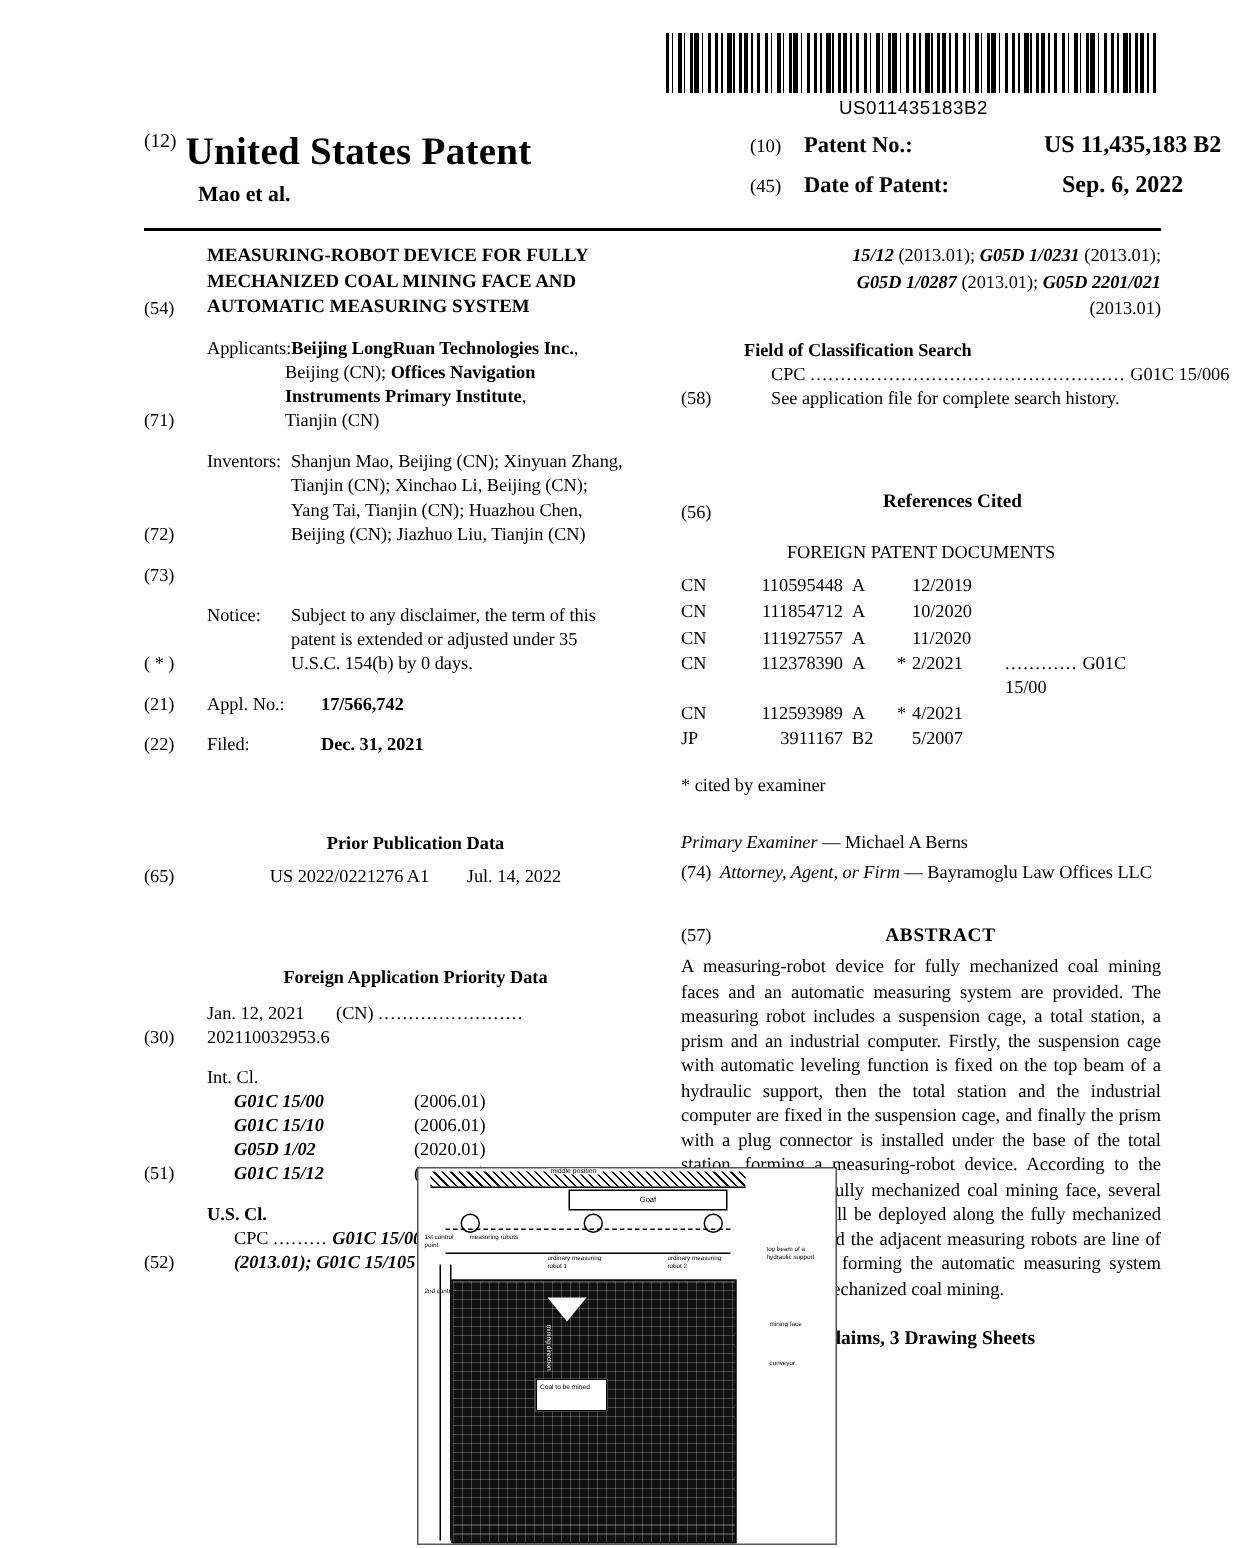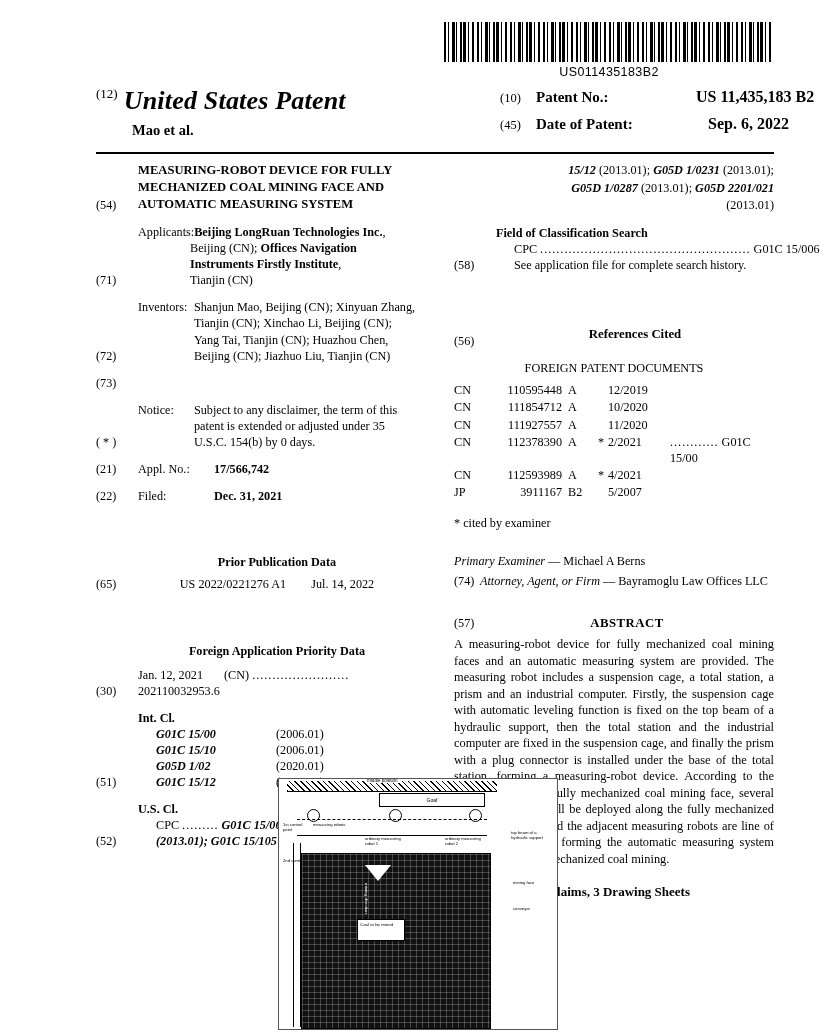--- a/index.html
+++ b/index.html
@@ -70,21 +70,20 @@
   .paren-num {
     font-size: 13px;
     vertical-align: top;
   }
   .us-patent-title {
     font-size: 26px;
     font-weight: bold;
     display: inline-block;
     margin-left: 6px;
     letter-spacing: 0.2px;
-    font-style: italic;
   }
   .author-line {
     font-size: 14.5px;
     font-weight: bold;
     margin-left: 36px;
     margin-top: 6px;
   }
   .hdr-right {
     position: absolute;
     left: 404px;
@@ -319,21 +318,21 @@
       <div class="entry">
         <div class="code">(54)</div>
         <div class="body title-block">MEASURING-ROBOT DEVICE FOR FULLY MECHANIZED COAL MINING FACE AND AUTOMATIC MEASURING SYSTEM</div>
       </div>
 
       <div class="entry">
         <div class="code">(71)</div>
         <div class="body">
           <span>Applicants:</span><b>Beijing LongRuan Technologies Inc.</b><span>,</span><br>
           <span style="padding-left:52px">Beijing (CN); </span><b>Offices Navigation</b><br>
-          <span style="padding-left:52px"><b>Instruments Firstly Institute</b><span>,</span></span><br>
+          <span style="padding-left:52px"><b>Instruments Primary Institute</b><span>,</span></span><br>
           <span style="padding-left:52px">Tianjin (CN)</span>
         </div>
       </div>
 
       <div class="entry">
         <div class="code">(72)</div>
         <div class="body">
           <div style="display:flex">
             <span style="width:56px;flex:none">Inventors:</span>
             <span style="flex:1">Shanjun Mao, Beijing (CN); Xinyuan Zhang, Tianjin (CN); Xinchao Li, Beijing (CN); Yang Tai, Tianjin (CN); Huazhou Chen, Beijing (CN); Jiazhuo Liu, Tianjin (CN)</span>
@@ -395,21 +394,21 @@
             <span style="padding-left:18px">(CN)</span>
             <span class="dots">........................</span>
             <span>202110032953.6</span>
           </div>
         </div>
       </div>
 
       <div class="entry">
         <div class="code">(51)</div>
         <div class="body">
-          <div style="font-weight:bold">Int. Cl.</div>
+          <div style="font-weight:normal">Int. Cl.</div>
           <div class="intcl-row">
             <span class="ic" style="padding-left:18px">G01C 15/00</span>
             <span class="iy">(2006.01)</span>
           </div>
           <div class="intcl-row">
             <span class="ic" style="padding-left:18px">G01C 15/10</span>
             <span class="iy">(2006.01)</span>
           </div>
           <div class="intcl-row">
             <span class="ic" style="padding-left:18px">G05D 1/02</span>

